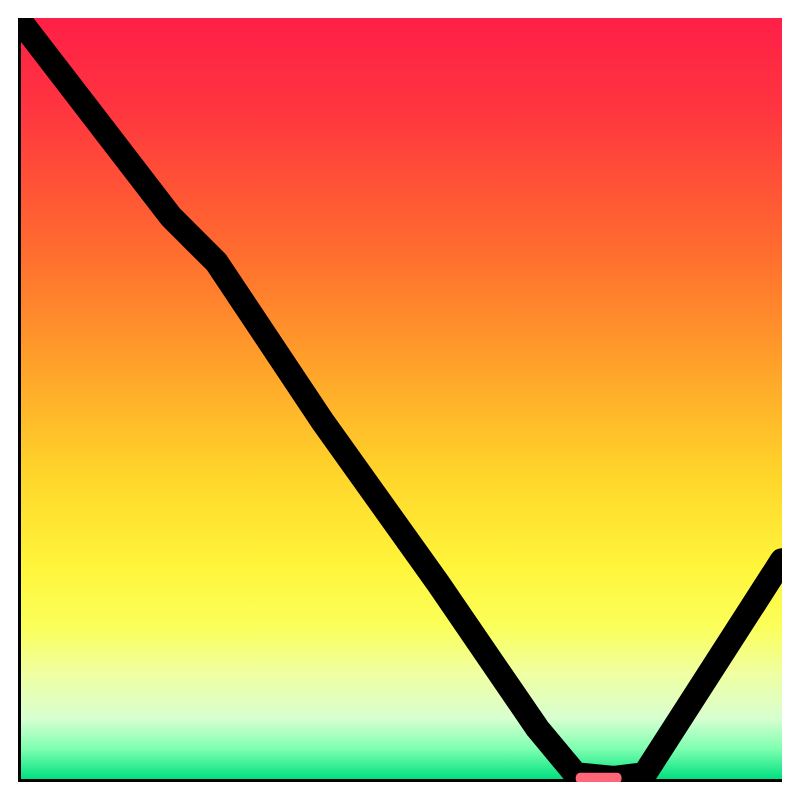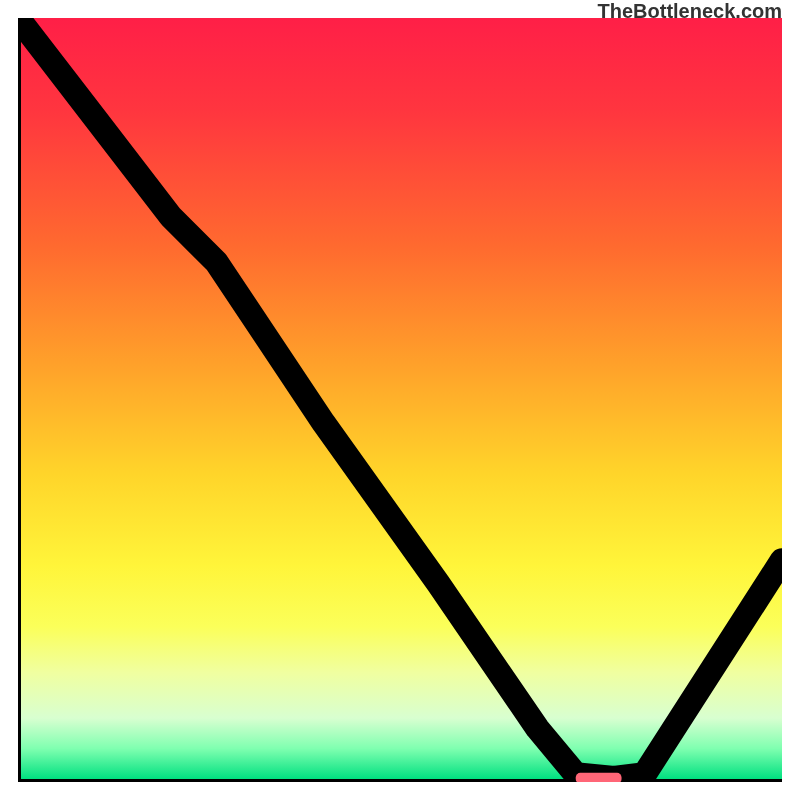--- a/index.html
+++ b/index.html
@@ -69,20 +69,19 @@
     stroke: none;
   }
 </style>
 </head>
 <body>
 
 <div class="chart-wrap">
 
   <div class="plot-area"></div>
 
-  <div class="watermark">TheBottleneck.com</div>
 
   <svg class="overlay" viewBox="0 0 100 100" preserveAspectRatio="none">
     <path class="curve" d="M0.00,0.00 L10.00,13.00 L20.00,26.00 L26.00,32.00 L40.00,53.00 L55.00,74.00 L68.00,93.00 L73.00,99.00 L78.00,99.50 L82.00,99.00 L100.00,71.00"></path>
     <rect class="marker" x="73.00" y="98.80" width="6.00" height="1.40" rx="0.6" ry="0.6"></rect>
   </svg>
 
 </div>
 
 </body></html>

